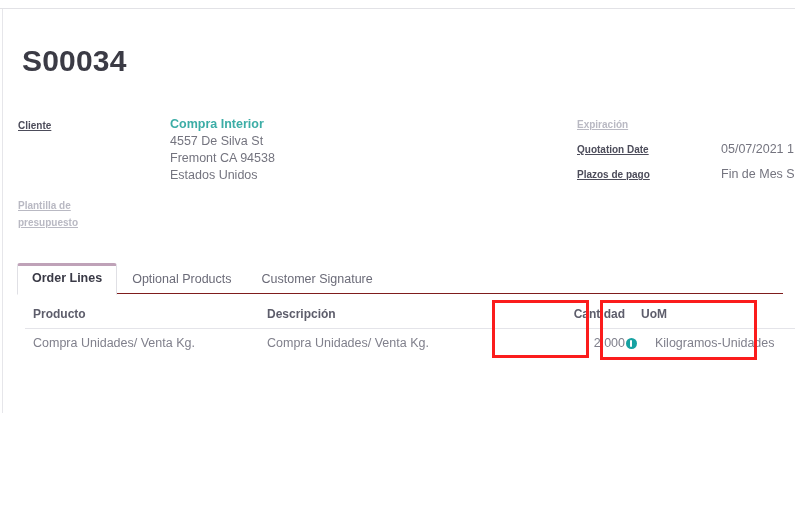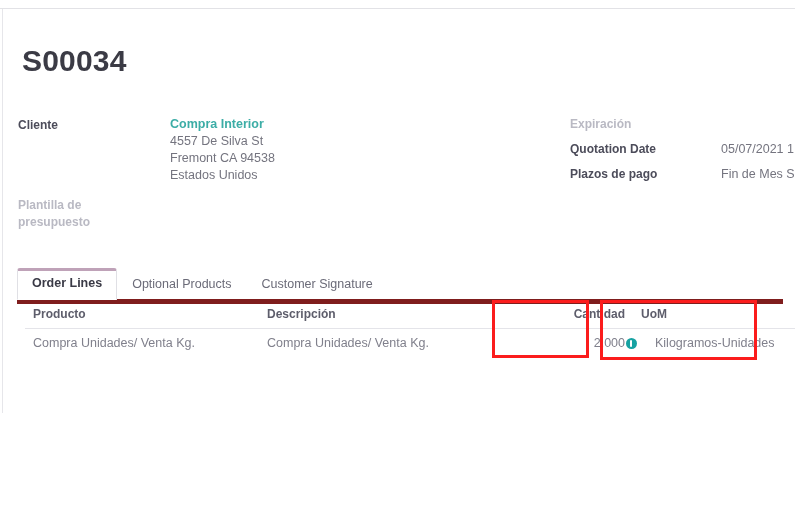--- a/index.html
+++ b/index.html
@@ -62,24 +62,25 @@
     top: 34px;
     font-size: 30px;
     font-weight: bold;
     color: #3b3b45;
     letter-spacing: 0.2px;
     line-height: 36px;
   }
 
   
   .field-label {
-    font-size: 12px;
+    font-size: 10px;
     font-weight: bold;
     color: #4c4c5a;
     line-height: 17px;
+    text-decoration: underline;
   }
   .field-label.empty {
     color: #b9b9c3;
     font-weight: bold;
   }
   .field-value {
     font-size: 12.5px;
     color: #74747f;
     line-height: 17px;
   }
@@ -114,39 +115,39 @@
     left: 567px;
     top: 107px;
     width: 228px;
   }
   .rrow {
     position: relative;
     height: 25px;
   }
   .rrow .rlabel {
     position: absolute;
-    left: 0;
+    left: 7px;
     top: 0;
     white-space: nowrap;
   }
   .rrow .rvalue {
     position: absolute;
     left: 151px;
     top: 0;
     white-space: nowrap;
   }
 
   
   .tabs {
     position: absolute;
     left: 14px;
-    top: 264px;
+    top: 254px;
     display: flex;
-    align-items: flex-end;
-    border-bottom: 5px solid #7f1d1d;
+    align-items: center;
+    border-bottom: 1px solid #7f1d1d;
     width: 766px;
     box-sizing: border-box;
     height: 31px;
   }
   .tab {
     font-size: 12.5px;
     color: #6b6b78;
     padding: 7px 14px 8px 14px;
     line-height: 15px;
     border: 1px solid transparent;

